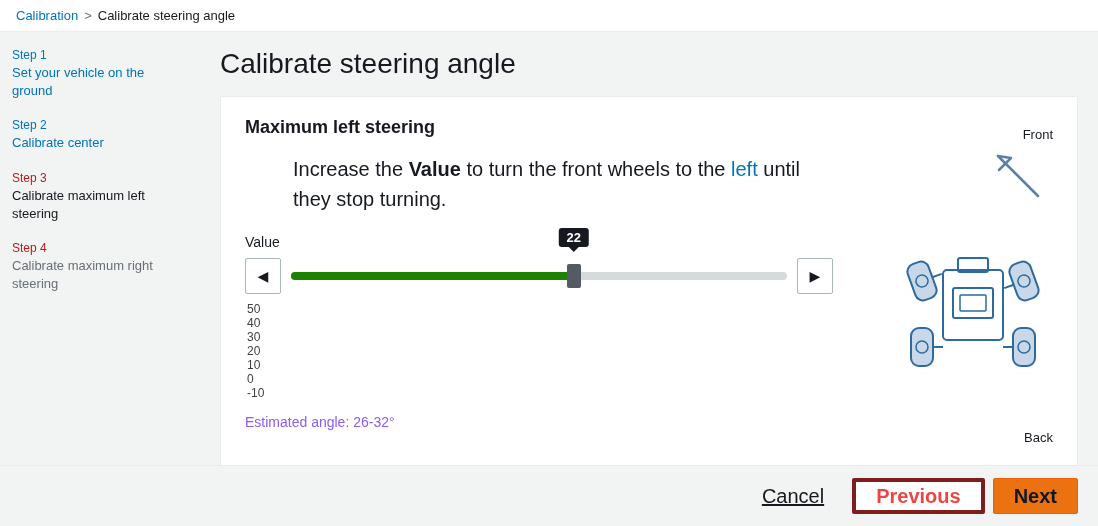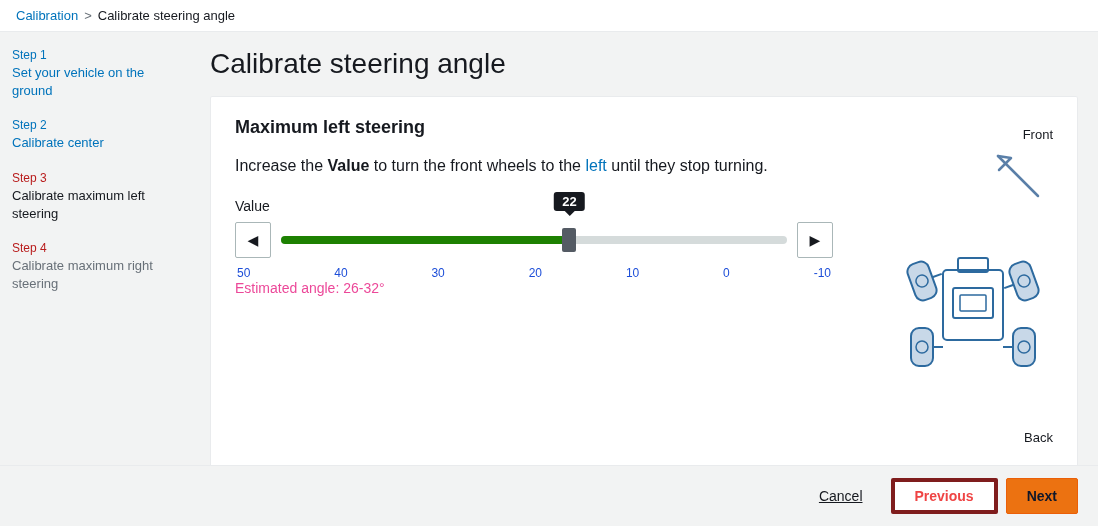--- a/index.html
+++ b/index.html
@@ -34,20 +34,21 @@
     }
     .breadcrumb-current {
       color: #16191f;
     }
 
     
     .main-layout {
       display: flex;
       flex: 1;
       overflow: hidden;
+      gap: 10px;
     }
 
     
     .sidebar {
       width: 190px;
       background: #f2f3f3;
       padding: 16px 12px;
       flex-shrink: 0;
     }
     .step-item {
@@ -106,22 +107,23 @@
     .card-section-title {
       font-size: 18px;
       font-weight: 700;
       margin-bottom: 16px;
       color: #16191f;
     }
 
     .instruction-text {
       color: #16191f;
       margin-bottom: 20px;
-      font-size: 16px;
+      font-size: 20px;
       line-height: 1.5;
+      margin-left: 48px;
     }
     .instruction-text b {
       font-weight: 700;
     }
     .instruction-text .highlight {
       color: #0073bb;
     }
 
     .value-label {
       font-size: 14px;
@@ -216,26 +218,28 @@
       border-bottom: 0;
       border-top-color: #16191f;
     }
 
     .slider-ticks {
       display: flex;
       justify-content: space-between;
       padding: 0 2px;
       margin-top: 4px;
       font-size: 12px;
-      color: #1d4ed8;
+      color: #404040;
+      flex-direction: column;
     }
 
     .estimated-angle {
-      color: #ec4899;
+      color: #8b5cf6;
       font-size: 14px;
+      margin-top: 14px;
     }
 
     
     .robot-area {
       width: 200px;
       flex-shrink: 0;
       display: flex;
       flex-direction: column;
       align-items: flex-end;
       justify-content: flex-start;
@@ -248,21 +252,21 @@
       justify-content: flex-end;
       align-items: center;
       gap: 8px;
       padding: 12px 20px;
       background: #f2f3f3;
       border-top: 1px solid #e9ebed;
     }
 
     .btn {
       padding: 6px 20px;
-      font-size: 14px;
+      font-size: 20px;
       border-radius: 2px;
       cursor: pointer;
       height: 36px;
       display: flex;
       align-items: center;
       justify-content: center;
       font-weight: 400;
     }
 
     .btn-cancel {

